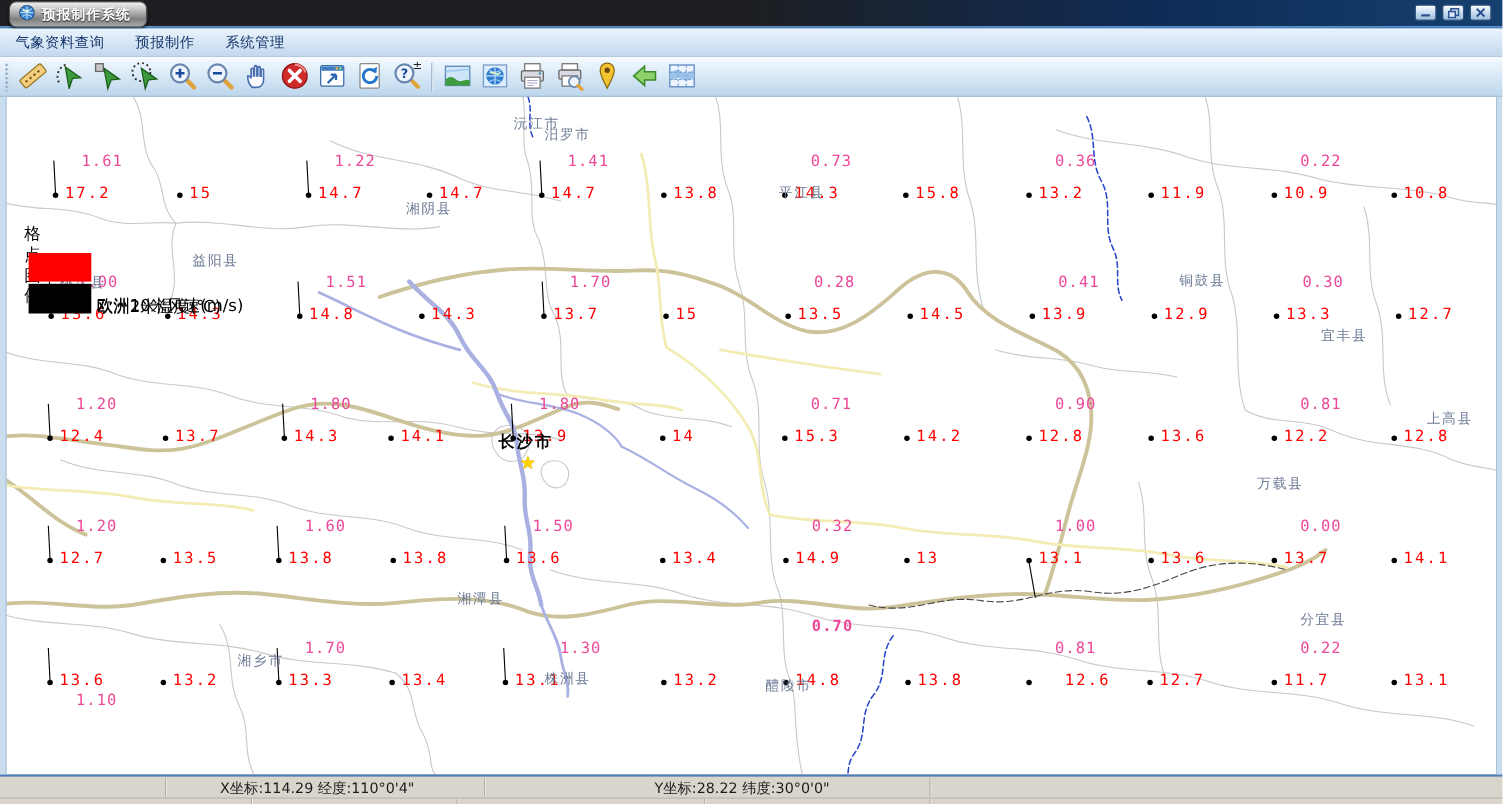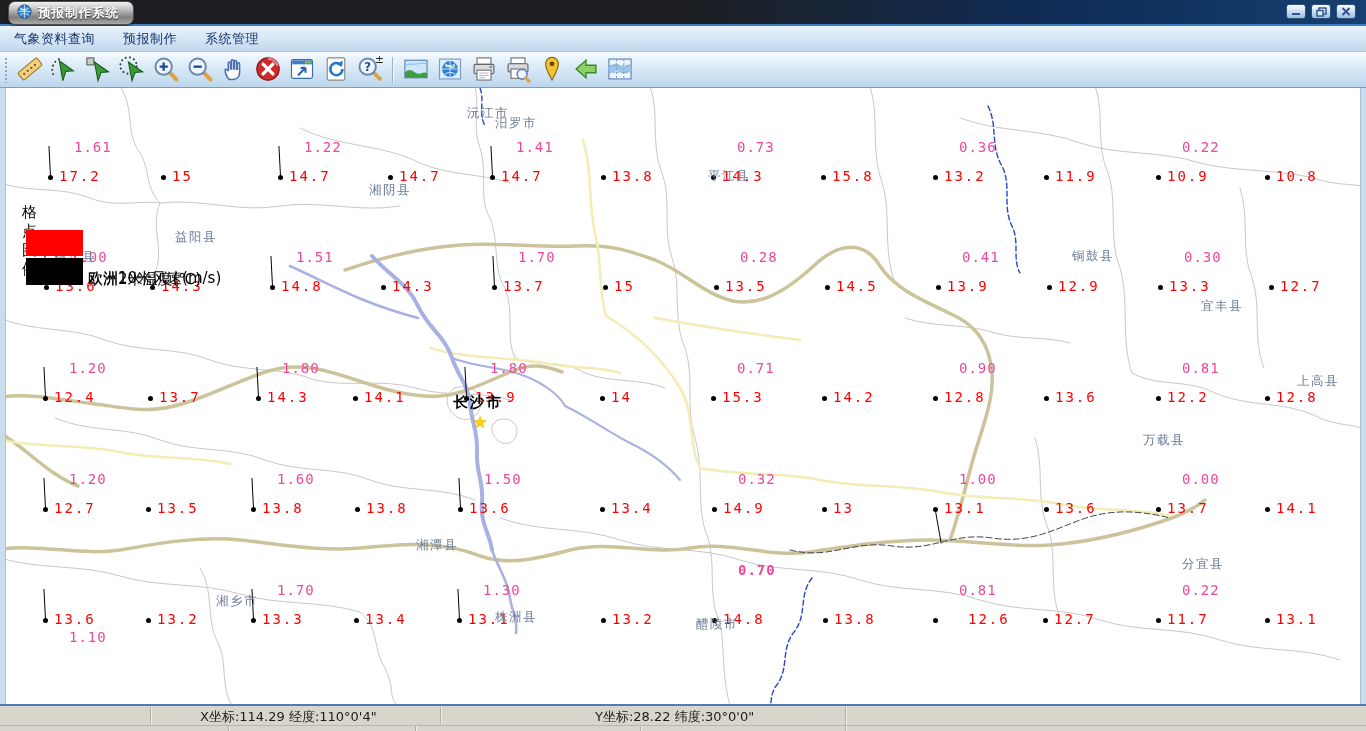--- a/index.html
+++ b/index.html
@@ -471,21 +471,21 @@
         <div class="station-temp" style="left: 157px; top: 523px;">13.2</div>
         <div class="staff" style="left: 253px; top: 501px;"></div>
         <div class="station-dot" style="left: 253px; top: 532px;"></div>
         <div class="station-temp" style="left: 262px; top: 523px;">13.3</div>
         <div class="station-wind" style="left: 277px; top: 494px;">1.70</div>
         <div class="station-dot" style="left: 356px; top: 532px;"></div>
         <div class="station-temp" style="left: 365px; top: 523px;">13.4</div>
         <div class="staff" style="left: 459px; top: 501px;"></div>
         <div class="station-dot" style="left: 459px; top: 532px;"></div>
         <div class="station-temp" style="left: 468px; top: 523px;">13.1</div>
-        <div class="station-wind" style="left: 483px; top: 494px;">1.30</div>
+        <div class="station-wind" style="left: 509px; top: 494px;">1.30</div>
         <div class="station-dot" style="left: 603px; top: 532px;"></div>
         <div class="station-temp" style="left: 612px; top: 523px;">13.2</div>
         <div class="station-dot" style="left: 714px; top: 532px;"></div>
         <div class="station-temp" style="left: 723px; top: 523px;">14.8</div>
         <div class="station-wind" style="left: 738px; top: 474px; font-weight: bold;">0.70</div>
         <div class="station-dot" style="left: 825px; top: 532px;"></div>
         <div class="station-temp" style="left: 834px; top: 523px;">13.8</div>
         <div class="station-dot" style="left: 935px; top: 532px;"></div>
         <div class="station-temp" style="left: 944px; top: 523px; margin-left: 24px;">12.6</div>
         <div class="station-wind" style="left: 959px; top: 494px;">0.81</div>

